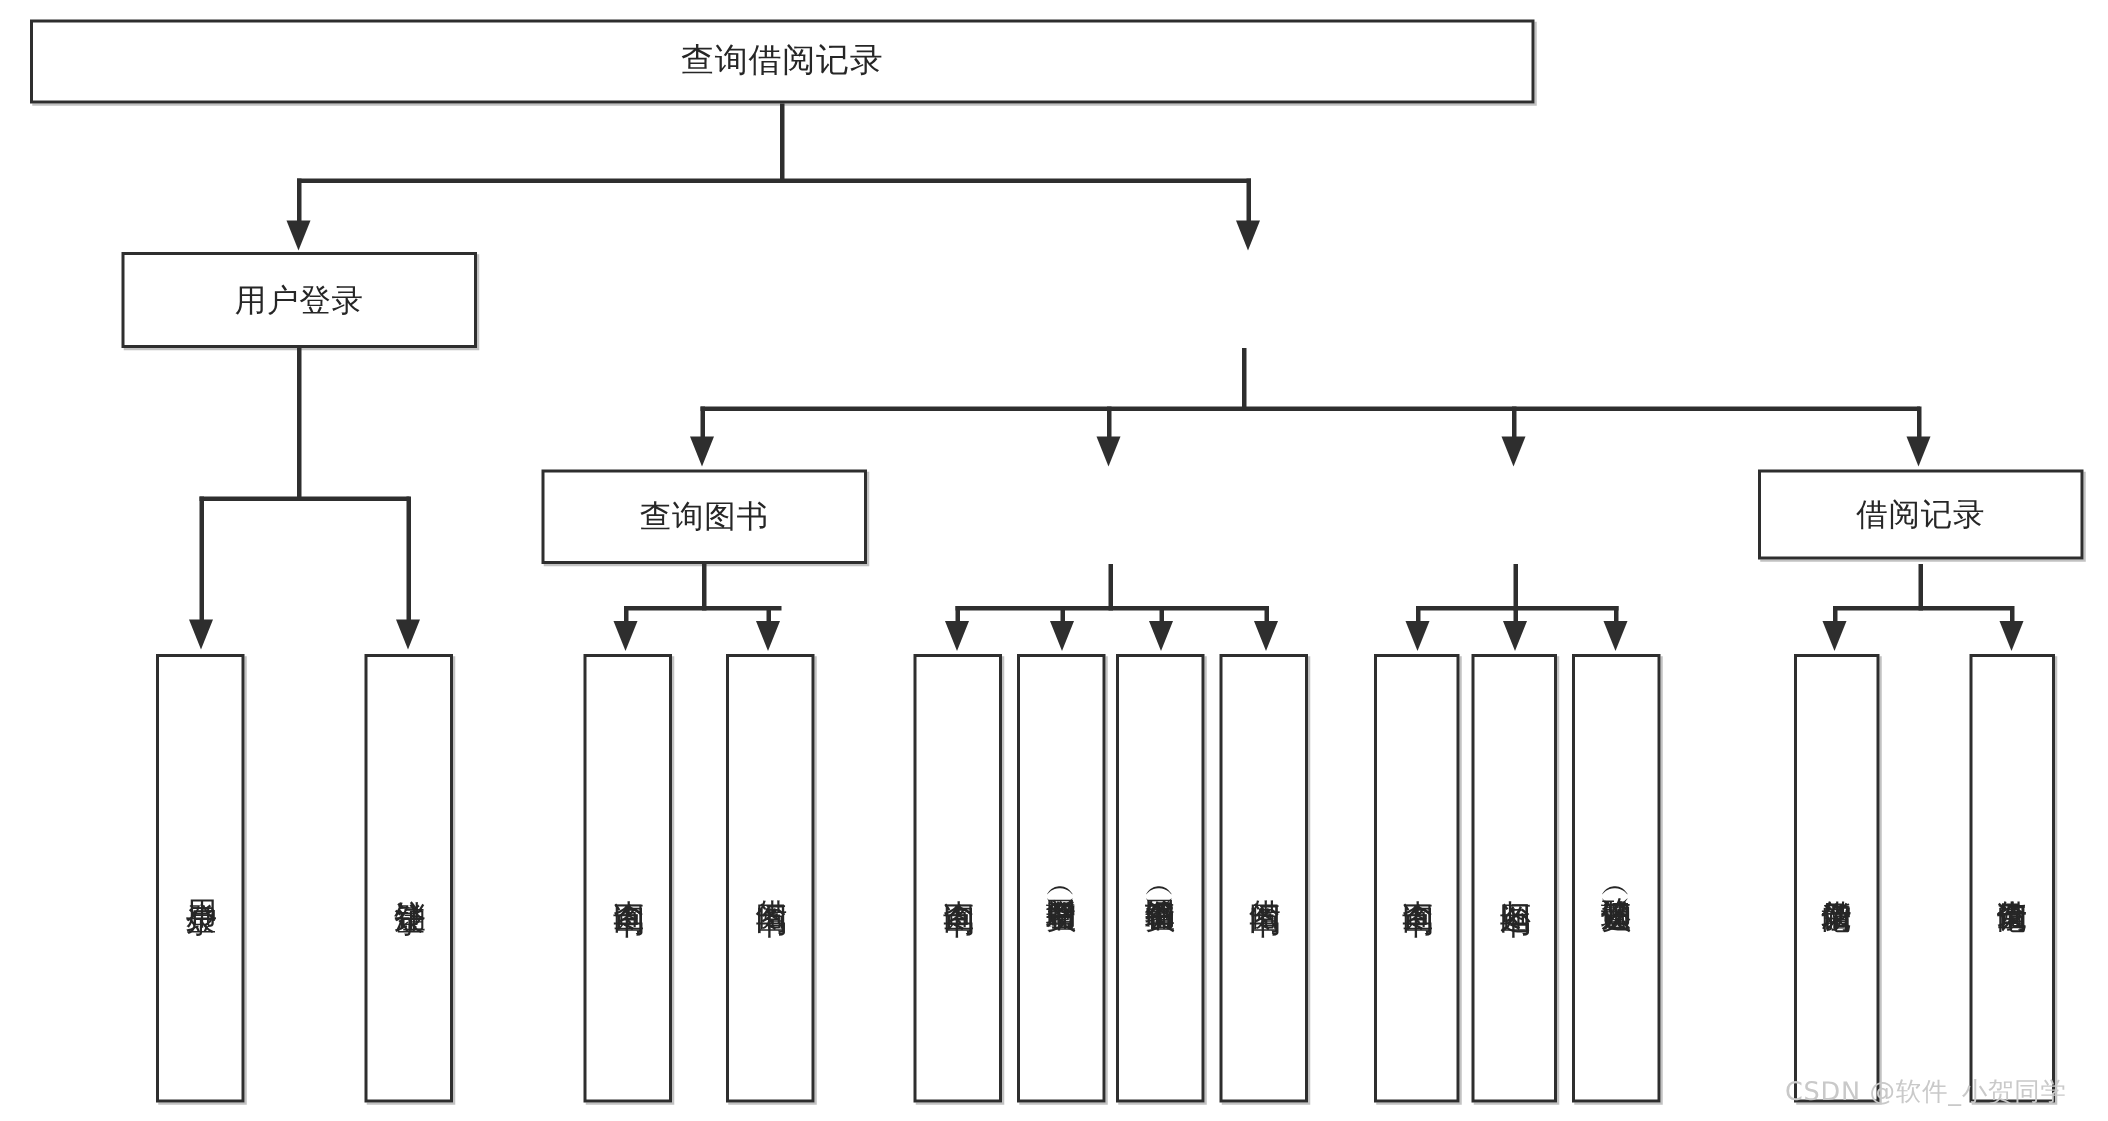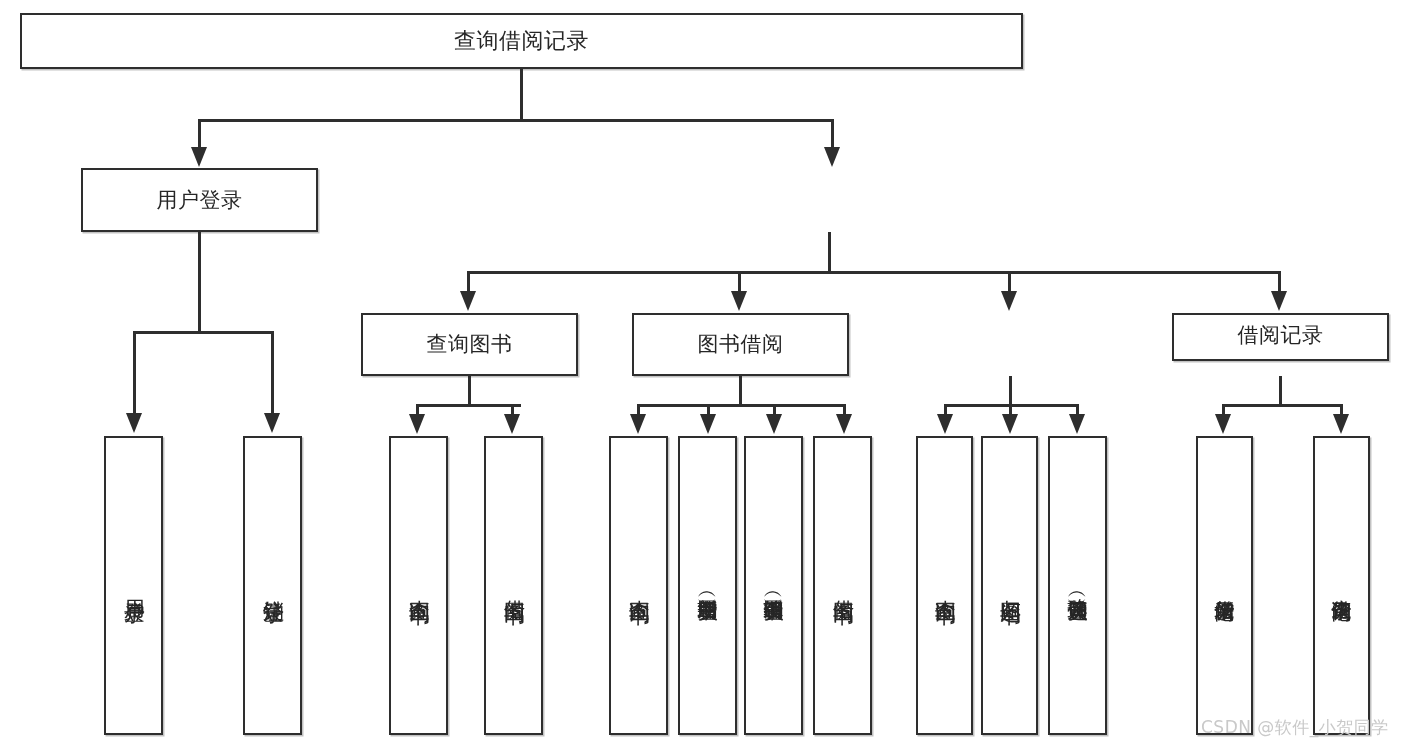--- a/index.html
+++ b/index.html
@@ -71,21 +71,20 @@
     border-left: 8px solid transparent;
     border-right: 8px solid transparent;
     border-top: 20px solid #2e2e2e;
   }
   .watermark {
     position: absolute;
     color: #c9c9c9;
     font-size: 17px;
     letter-spacing: 0.5px;
     white-space: nowrap;
-    margin-left: 11px;
   }
 </style>
 </head>
 <body>
 
 <div id="canvas">
 
   <div class="node root horiz" style="left:20px; top:13px; width:1003px; height:56px;">
     <span class="label">查询借阅记录</span>
   </div>
@@ -118,24 +117,21 @@
   <div class="vline" style="left:738px; top:271px; height:22px;"></div>
   <div class="arrow" style="left:731px; top:291px;"></div>
   <div class="vline" style="left:1008px; top:271px; height:22px;"></div>
   <div class="arrow" style="left:1001px; top:291px;"></div>
   <div class="vline" style="left:1278px; top:271px; height:22px;"></div>
   <div class="arrow" style="left:1271px; top:291px;"></div>
 
   <div class="node horiz" style="left:361px; top:313px; width:217px; height:63px;">
     <span class="label">查询图书</span>
   </div>
-  <div class="node horiz" style="left:632px; top:313px; width:217px; height:63px;">
-    <span class="label">图书借阅</span>
-  </div>
-  <div class="node horiz" style="left:1172px; top:313px; width:217px; height:48px;font-family:Liberation Mono, monospace;">
+  <div class="node horiz" style="left:1172px; top:313px; width:217px; height:60px;">
     <span class="label">借阅记录</span>
   </div>
 
   <div class="vline" style="left:468px; top:376px; height:31px;"></div>
   <div class="hline" style="left:416px; top:404px; width:105px;"></div>
   <div class="vline" style="left:416px; top:404px; height:13px;"></div>
   <div class="arrow" style="left:409px; top:414px;"></div>
   <div class="vline" style="left:511px; top:404px; height:13px;"></div>
   <div class="arrow" style="left:504px; top:414px;"></div>
 

